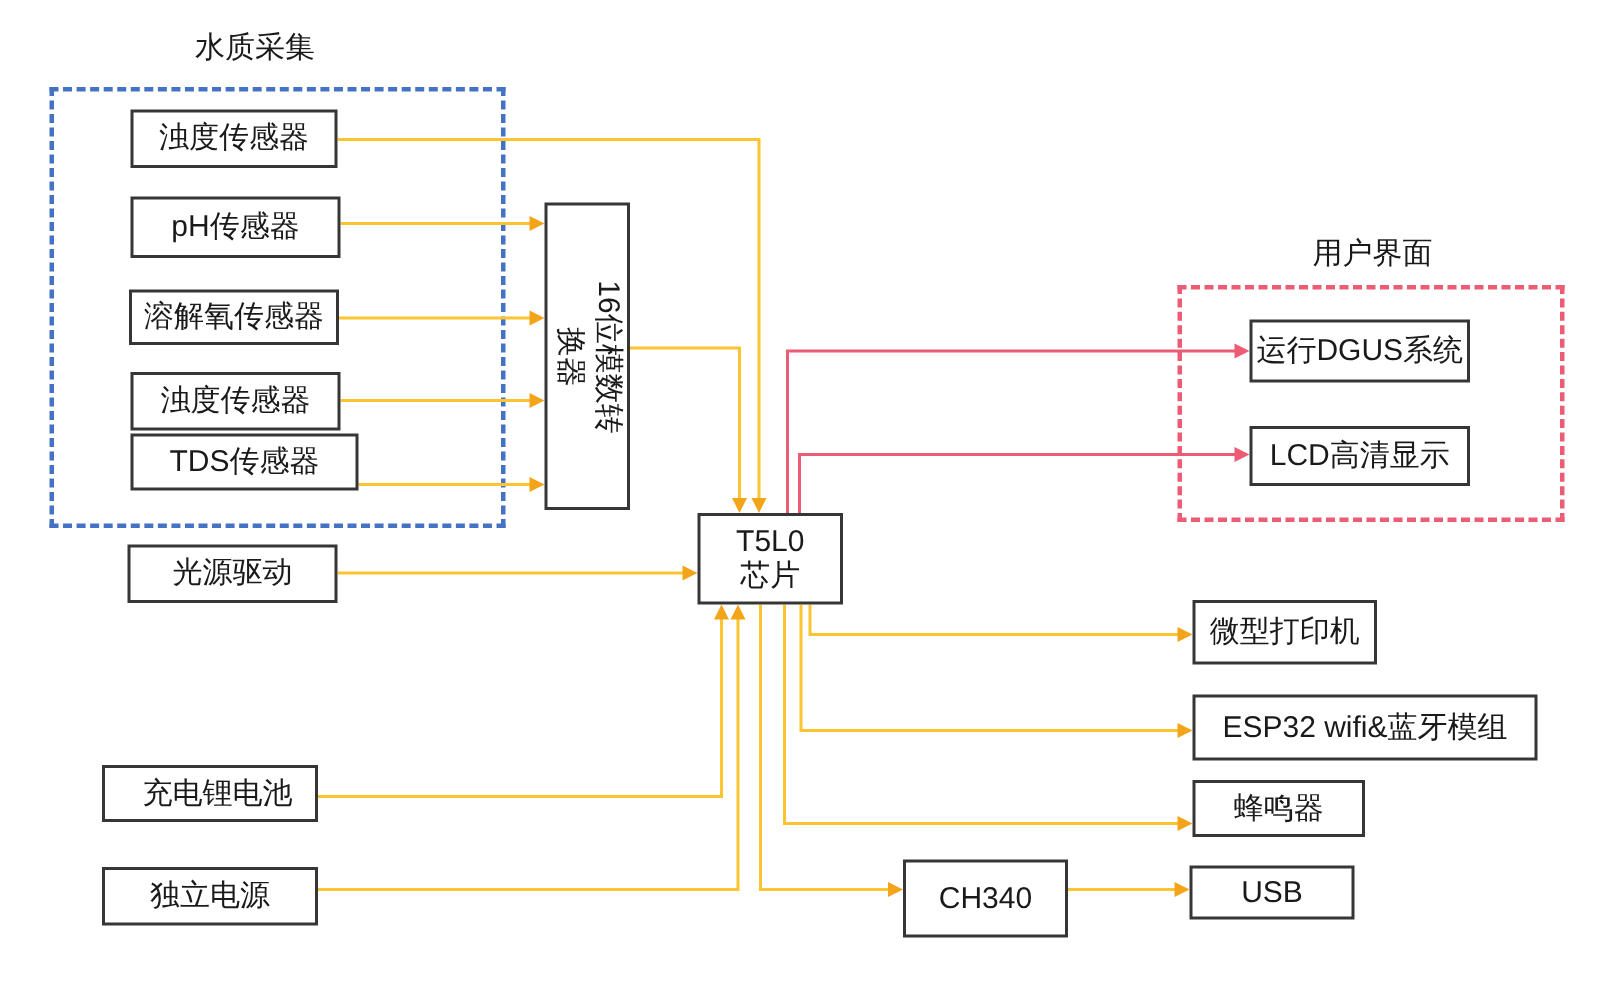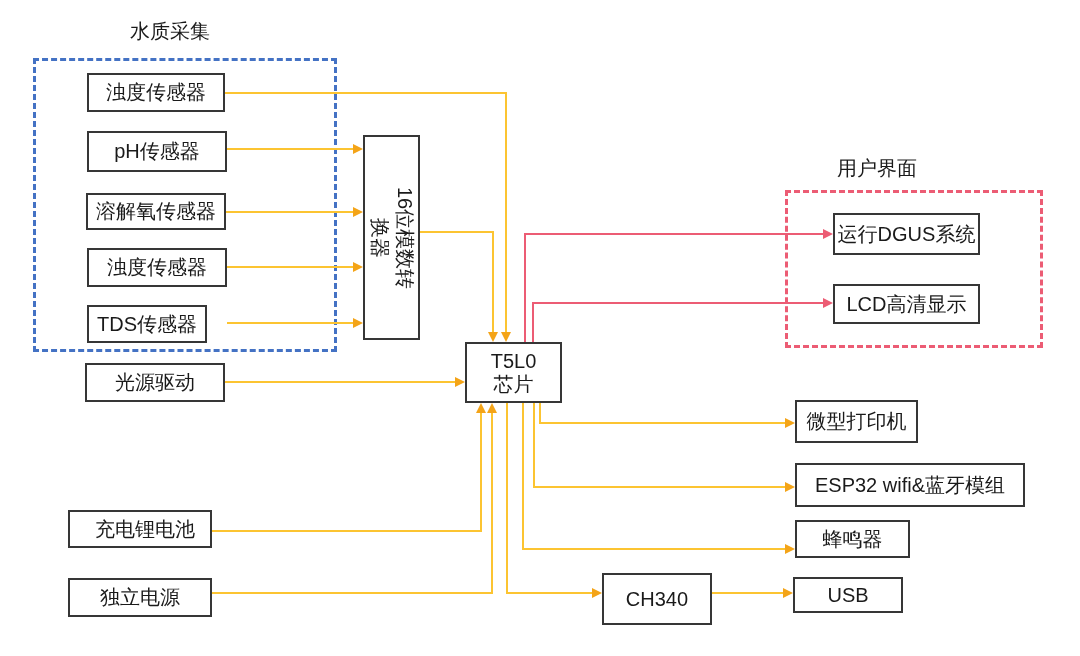--- a/index.html
+++ b/index.html
@@ -73,30 +73,30 @@
       <polygon points="795,487 785,482 785,492"></polygon>
       <polygon points="795,423 785,418 785,428"></polygon>
     </g>
     <g fill="#ec5c74" stroke="none">
       <polygon points="833,234 823,229 823,239"></polygon>
       <polygon points="833,303 823,298 823,308"></polygon>
     </g>
   </svg>
 
   <div class="grouptitle" style="left:100px;top:18px;width:140px;">水质采集</div>
-  <div class="grouptitle" style="left:807px;top:155px;width:140px;">用户界面</div>
+  <div class="grouptitle" style="left:845px;top:155px;width:140px;">用户界面</div>
 
   <div class="group blue" style="left:33px;top:58px;width:304px;height:294px;"></div>
   <div class="group pink" style="left:785px;top:190px;width:258px;height:158px;"></div>
 
   <div class="node" style="left:87px;top:73px;width:138px;height:39px;">浊度传感器</div>
   <div class="node" style="left:86px;top:193px;width:140px;height:37px;">溶解氧传感器</div>
   <div class="node" style="left:87px;top:131px;width:140px;height:41px;">pH传感器</div>
   <div class="node" style="left:87px;top:248px;width:140px;height:39px;">浊度传感器</div>
-  <div class="node" style="left:87px;top:305px;width:120px;height:38px;">TDS传感器</div>
+  <div class="node" style="left:87px;top:289px;width:152px;height:38px;">TDS传感器</div>
 
   <div class="node" style="left:363px;top:135px;width:57px;height:205px;">
     <div class="vtext">
       <span class="line">16位模数转</span>
       <span class="line">换器</span>
     </div>
   </div>
 
   <div class="node" style="left:85px;top:363px;width:140px;height:39px;">光源驱动</div>
   <div class="node" style="left:68px;top:510px;width:144px;height:38px;padding-left:10px;">充电锂电池</div>

